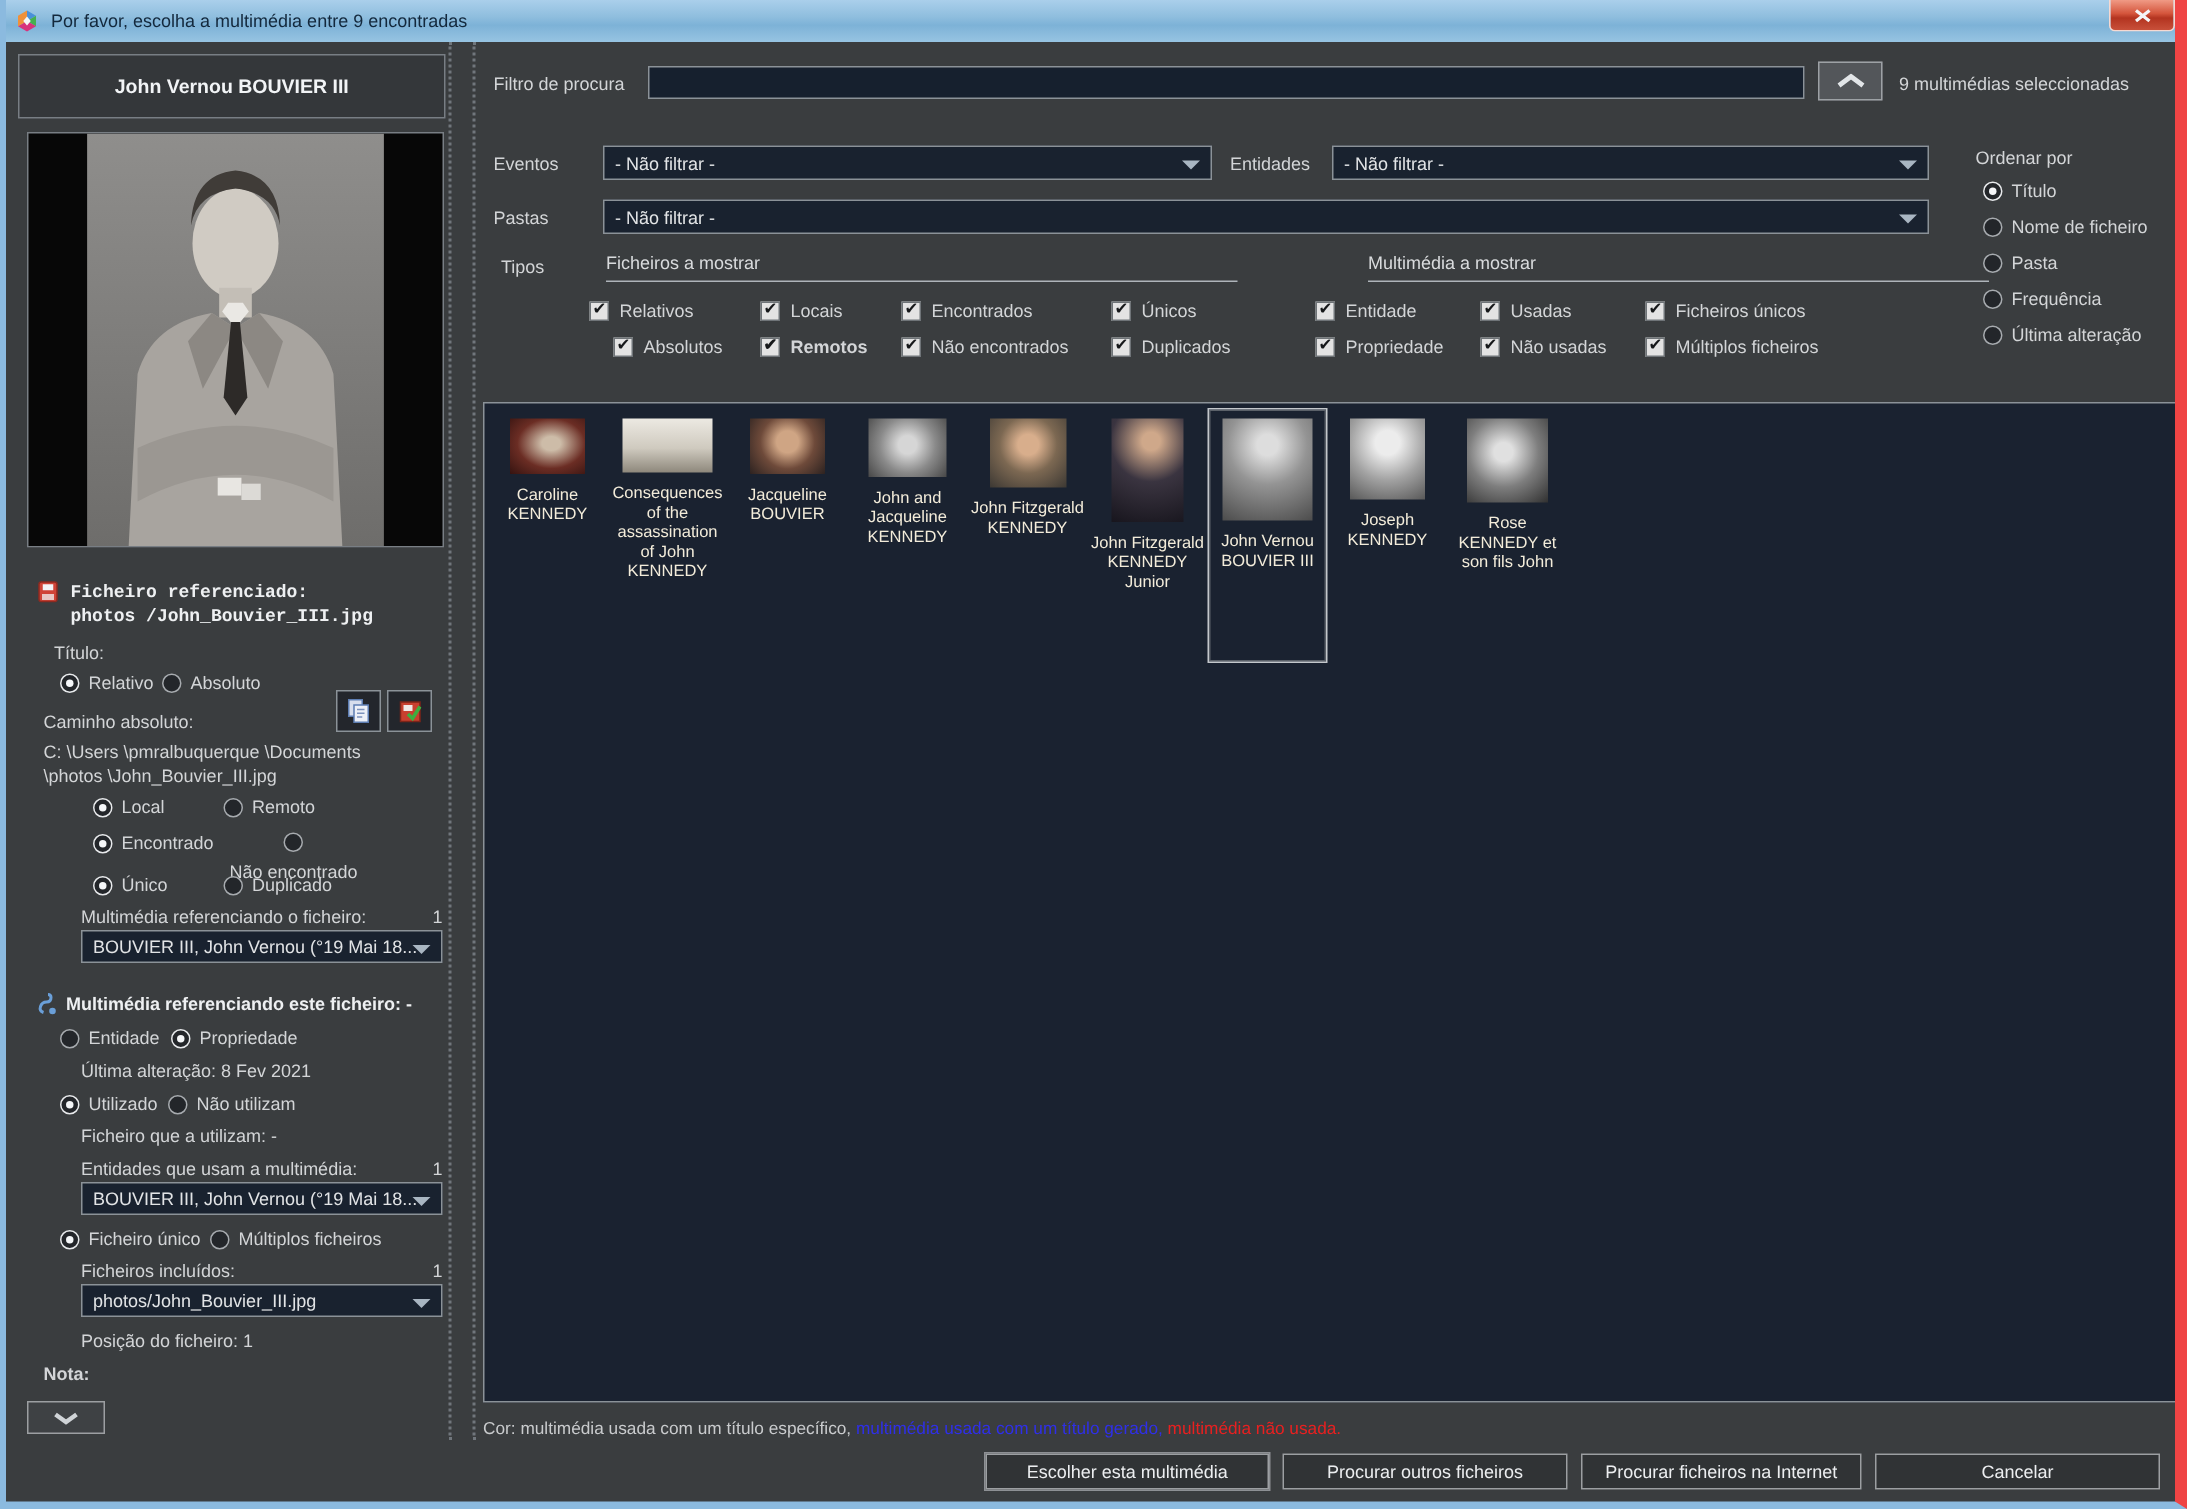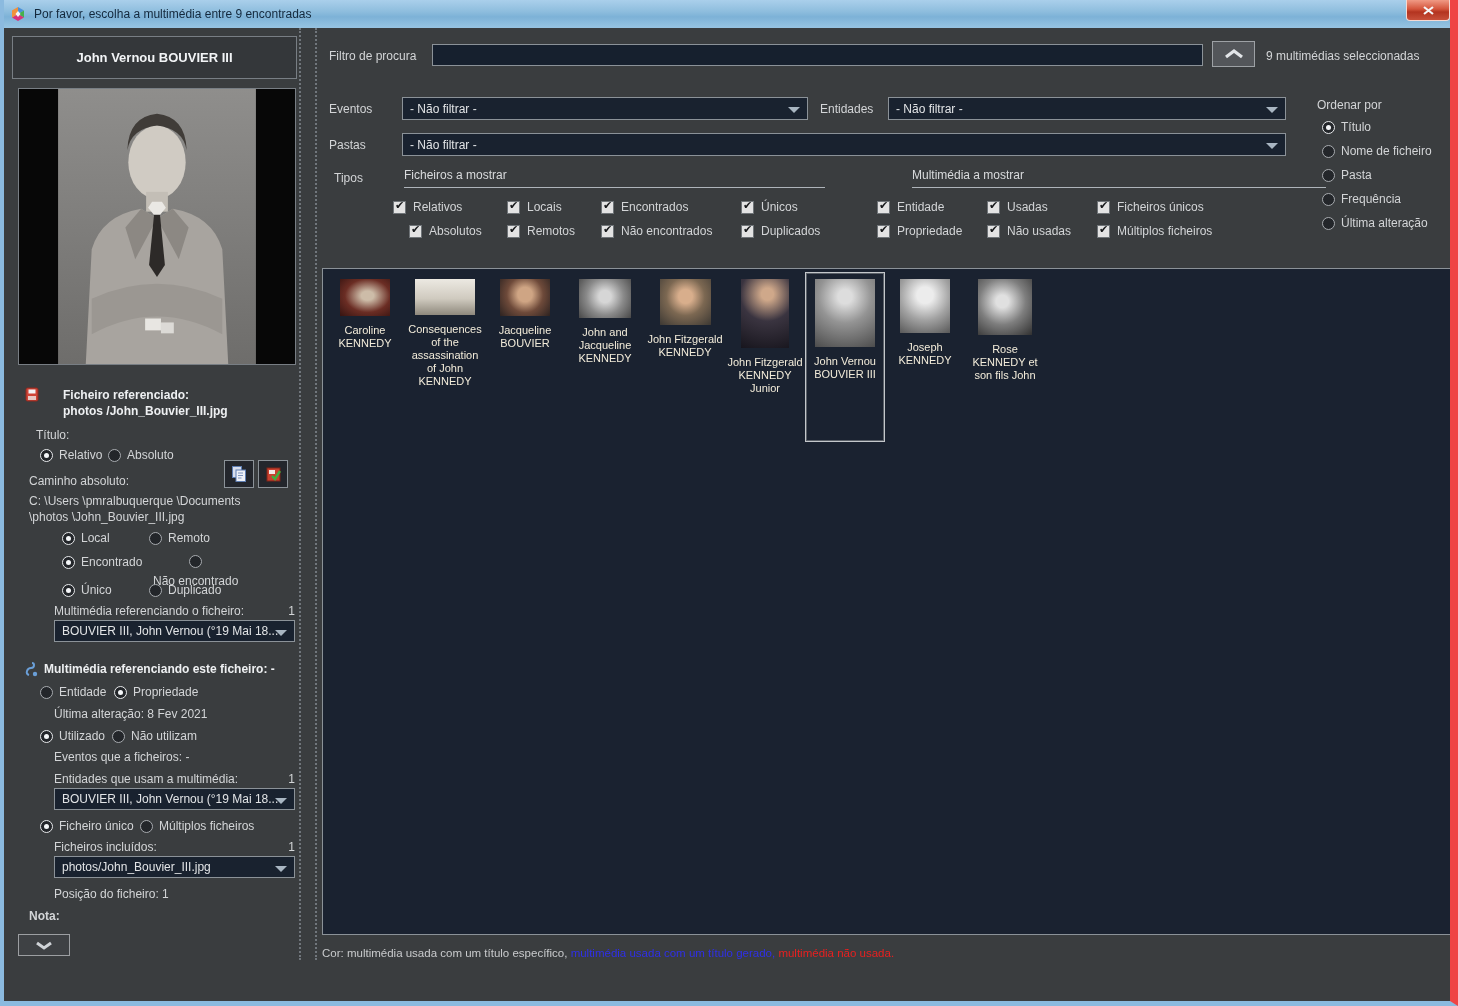--- a/index.html
+++ b/index.html
@@ -123,21 +123,21 @@
         <path d="M84,121 L100,131 L78,172 L68,140 Z" fill="#8c8883"></path>
         <path d="M116,121 L100,131 L122,172 L132,140 Z" fill="#8c8883"></path>
         <path d="M91,120 L100,131 L109,120 L105,114 L95,114 Z" fill="#eae8e4"></path>
         <path d="M97,127 L103,127 L108,178 L100,190 L92,178 Z" fill="#2d2a28"></path>
         <path d="M34,212 Q100,182 166,212 L166,248 Q100,212 34,248 Z" fill="#9b9792"></path>
         <rect x="88" y="232" width="16" height="12" fill="#e8e6e2"></rect>
         <rect x="104" y="236" width="13" height="11" fill="#dcdad6"></rect>
       </svg>
     </div>
 
-    <div class="srow" style="left:13px;top:351px;display:flex;gap:24px;">
+    <div class="srow" style="left:13px;top:351px;display:flex;gap:8px;font-family:Liberation Mono, monospace;">
       <span>
         <svg width="14" height="15" viewBox="0 0 14 15">
             <rect x="1" y="1" width="12" height="13" rx="1.5" fill="#cf4437" stroke="#8f2a20"></rect>
             <rect x="3.5" y="2.5" width="7" height="4" fill="#f3f4f6"></rect>
             <rect x="3" y="9" width="8" height="4" fill="#e8c8c4"></rect>
           </svg>
       </span>
       <span style="line-height:16px;" class="bold">
         <span>Ficheiro referenciado:</span><br>
         <span>photos /John_Bouvier_III.jpg</span>
@@ -233,21 +233,21 @@
 
     <div class="radio-opt" style="left:28px;top:693px;">
       <span class="radio on"></span>
       <span class="lbl">Utilizado</span>
     </div>
     <div class="radio-opt" style="left:100px;top:693px;">
       <span class="radio"></span>
       <span class="lbl">Não utilizam</span>
     </div>
 
-    <div class="srow" style="left:42px;top:714px;">Eventos que a ficheiros: -</div>
+    <div class="srow" style="left:42px;top:714px;">Ficheiro que a utilizam: -</div>
 
     <div class="srow cnt-row" style="left:42px;top:736px;">
       <span>Entidades que usam a multimédia:</span>
       <span>1</span>
     </div>
     <div class="combo scombo" style="left:42px;top:752px;">
       <span>BOUVIER III, John Vernou (°19 Mai 18...</span>
       <span class="arr"></span>
     </div>
 
@@ -326,21 +326,21 @@
       <span class="lbl">Encontrados</span>
     </label>
     <label class="cb" style="left:422px;top:172px;">
       <span class="cbx checked"></span>
       <span class="lbl">Únicos</span>
     </label>
     <label class="cb" style="left:90px;top:196px;">
       <span class="cbx checked"></span>
       <span class="lbl">Absolutos</span>
     </label>
-    <label class="cb" style="left:188px;top:196px;">
+    <label class="cb" style="left:188px;top:196px;font-weight:bold;">
       <span class="cbx checked"></span>
       <span class="lbl">Remotos</span>
     </label>
     <label class="cb" style="left:282px;top:196px;">
       <span class="cbx checked"></span>
       <span class="lbl">Não encontrados</span>
     </label>
     <label class="cb" style="left:422px;top:196px;">
       <span class="cbx checked"></span>
       <span class="lbl">Duplicados</span>
@@ -434,14 +434,20 @@
       </div>
     </div>
 
     <div class="legend">
       <span>Cor: multimédia usada com um título específico,</span>
       <span class="lg-blue">multimédia usada com um título gerado,</span>
       <span class="lg-red">multimédia não usada.</span>
     </div>
   </div>
 
+  <div class="bottombar">
+    <div class="btn b1">Escolher esta multimédia</div>
+    <div class="btn b2">Procurar outros ficheiros</div>
+    <div class="btn b3">Procurar ficheiros na Internet</div>
+    <div class="btn b4">Cancelar</div>
+  </div>
 
 </div>
 
 </body></html>

